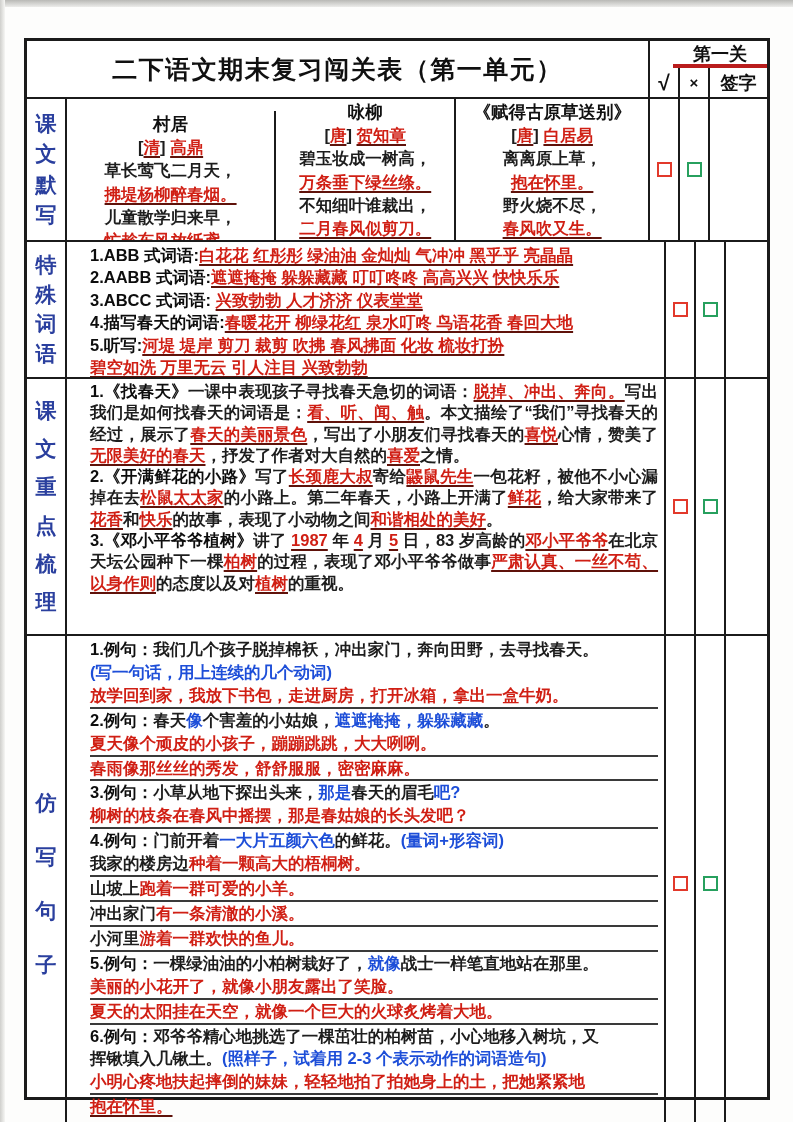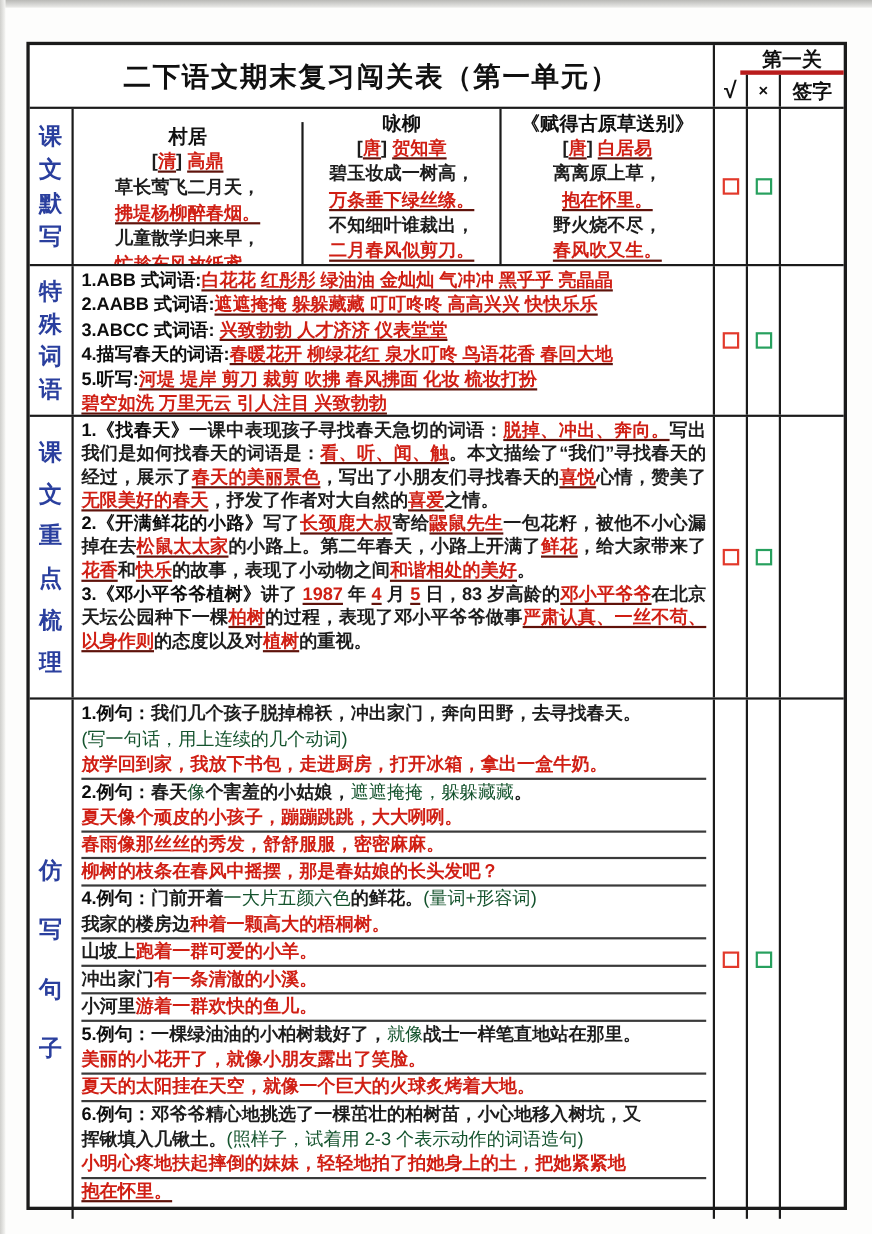--- a/index.html
+++ b/index.html
@@ -62,32 +62,32 @@
   .poems { display: flex; height: 100%; }
   .poem { border-right: 2px solid #1b1b1b; padding-top: 2px; overflow: hidden; }
   .poem:last-child { border-right: none; }
   .poem.p1 { flex: 0 0 36%; margin-top: 12px; }
   .poem.p2 { flex: 0 0 31%; }
   .poem.p3 { flex: 0 0 33%; border-radius: 25px; }
   .poem-title { text-align: center; font-weight: 800; font-size: 17.5px; line-height: 23px; white-space: nowrap; color: #101010; }
   .poem .line { text-align: center; line-height: 23.3px; font-size: 16.5px; white-space: nowrap; }
 
   
-  .lines { padding: 2px 6px 13px 7px; }
+  .lines { padding: 2px 6px 13px 7px; margin-left: 16px; }
   .r2 .line { line-height: 22.4px; font-size: 16.5px; white-space: nowrap; }
   .r3 .line { line-height: 21.3px; font-size: 16.5px; text-align: justify; }
   .r4 .line { line-height: 22.9px; font-size: 16.5px; white-space: nowrap; }
   .line.blank { border-bottom: 2px solid #3a3a3a; }
 
   
   .s-k  { color: #1d1d1d; font-weight: 600; }
   .s-b  { color: #0d0d0d; font-weight: 800; }
   .s-r  { color: #d01f14; font-weight: 700; text-decoration: underline; text-decoration-color: #5f120a; text-decoration-thickness: 1.5px; text-underline-offset: 3px; }
   .s-rn { color: #d01f14; font-weight: 700; }
-  .s-u  { color: #14532d; font-weight: 400; }
+  .s-u  { color: #1d4ed8; font-weight: 700; }
 </style>
 </head>
 <body>
 
 <div class="scan-edge-top"></div>
 <div class="scan-edge-left"></div>
 
 <div class="sheet">
 
   <div class="row title-row">
@@ -204,20 +204,21 @@
         <span>句</span>
         <span>子</span>
       </div>
     <div class="content lines r4">
         <div class="line"><span class="s-b">1.例句：</span><span class="s-k">我们几个孩子脱掉棉袄，冲出家门，奔向田野，去寻找春天。</span></div>
         <div class="line"><span class="s-u">(写一句话，用上连续的几个动词)</span></div>
         <div class="line blank"><span class="s-rn">放学回到家，我放下书包，走进厨房，打开冰箱，拿出一盒牛奶。</span></div>
         <div class="line"><span class="s-b">2.例句：</span><span class="s-k">春天</span><span class="s-u">像</span><span class="s-k">个害羞的小姑娘，</span><span class="s-u">遮遮掩掩，躲躲藏藏</span><span class="s-k">。</span></div>
         <div class="line blank"><span class="s-rn">夏天像个顽皮的小孩子，蹦蹦跳跳，大大咧咧。</span></div>
         <div class="line blank"><span class="s-rn">春雨像那丝丝的秀发，舒舒服服，密密麻麻。</span></div>
+        <div class="line"><span class="s-b">3.例句：</span><span class="s-k">小草从地下探出头来，</span><span class="s-u">那是</span><span class="s-k">春天的眉毛</span><span class="s-u">吧?</span></div>
         <div class="line blank"><span class="s-rn">柳树的枝条在春风中摇摆，那是春姑娘的长头发吧？</span></div>
         <div class="line"><span class="s-b">4.例句：</span><span class="s-k">门前开着</span><span class="s-u">一大片五颜六色</span><span class="s-k">的鲜花。</span><span class="s-u">(量词+形容词)</span></div>
         <div class="line blank"><span class="s-k">我家的楼房边</span><span class="s-rn">种着一颗高大的梧桐树。</span></div>
         <div class="line blank"><span class="s-k">山坡上</span><span class="s-rn">跑着一群可爱的小羊。</span></div>
         <div class="line blank"><span class="s-k">冲出家门</span><span class="s-rn">有一条清澈的小溪。</span></div>
         <div class="line blank"><span class="s-k">小河里</span><span class="s-rn">游着一群欢快的鱼儿。</span></div>
         <div class="line"><span class="s-b">5.例句：</span><span class="s-k">一棵绿油油的小柏树栽好了，</span><span class="s-u">就像</span><span class="s-k">战士一样笔直地站在那里。</span></div>
         <div class="line blank"><span class="s-rn">美丽的小花开了，就像小朋友露出了笑脸。</span></div>
         <div class="line blank"><span class="s-rn">夏天的太阳挂在天空，就像一个巨大的火球炙烤着大地。</span></div>
         <div class="line"><span class="s-b">6.例句：</span><span class="s-k">邓爷爷精心地挑选了一棵茁壮的柏树苗，小心地移入树坑，又</span></div>

